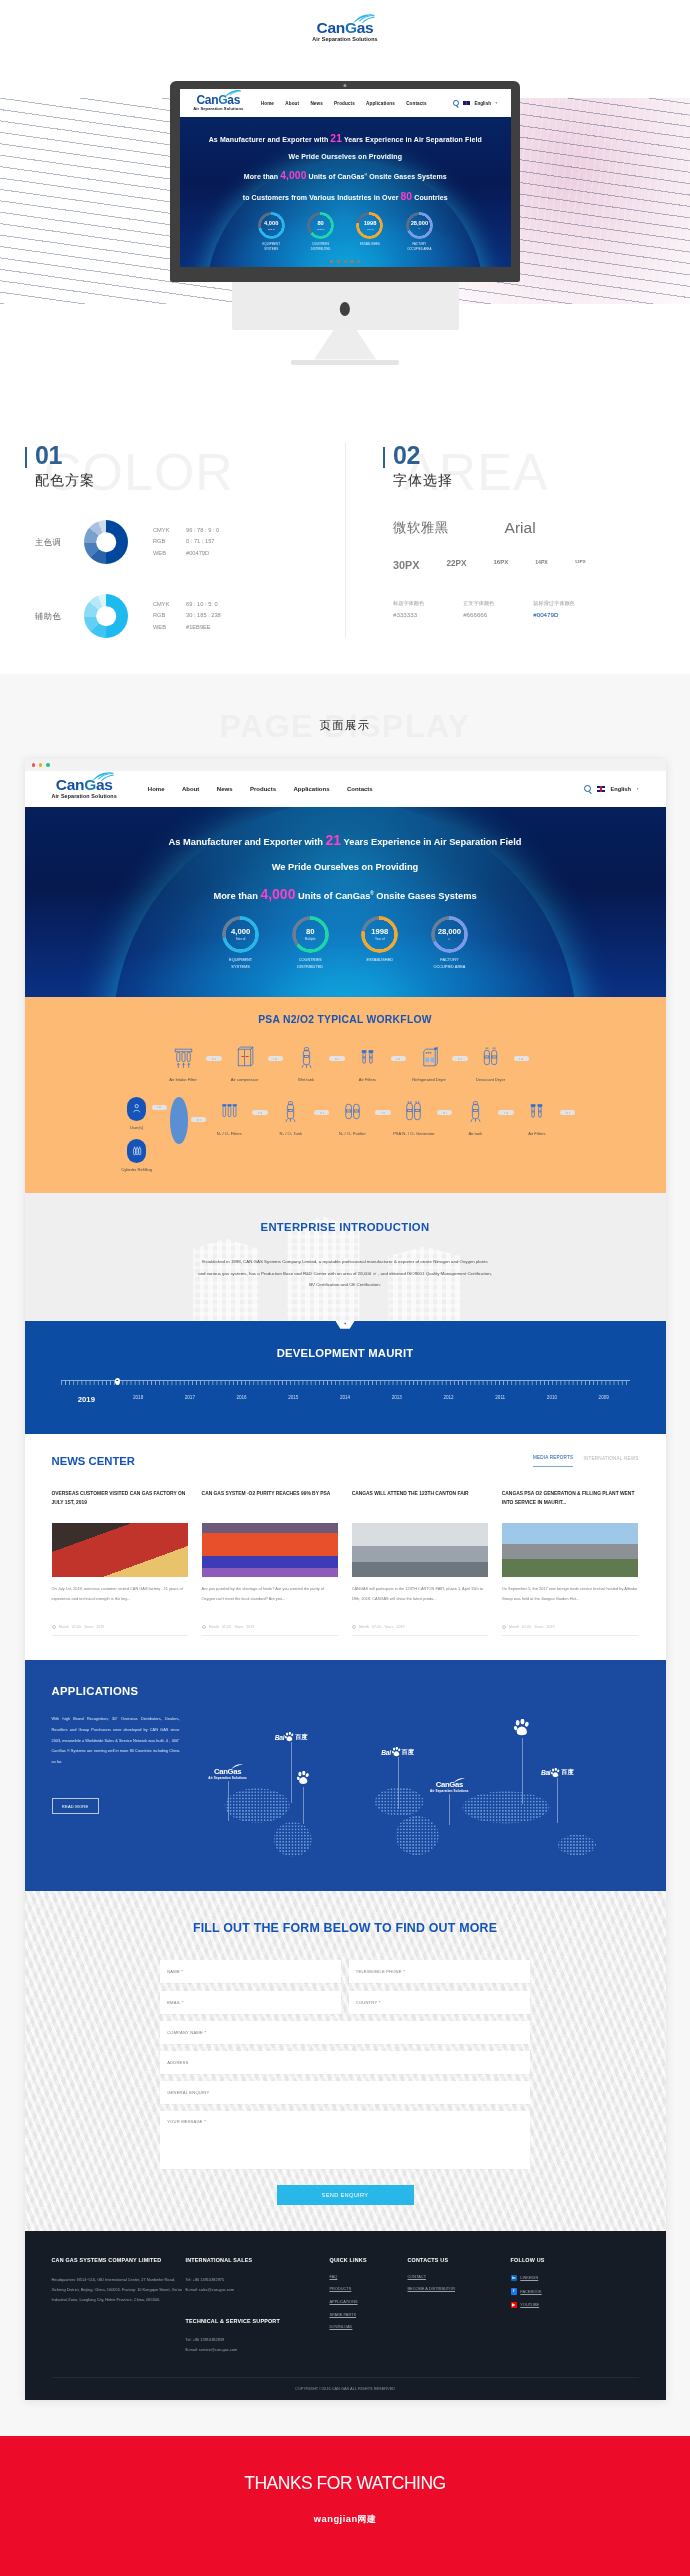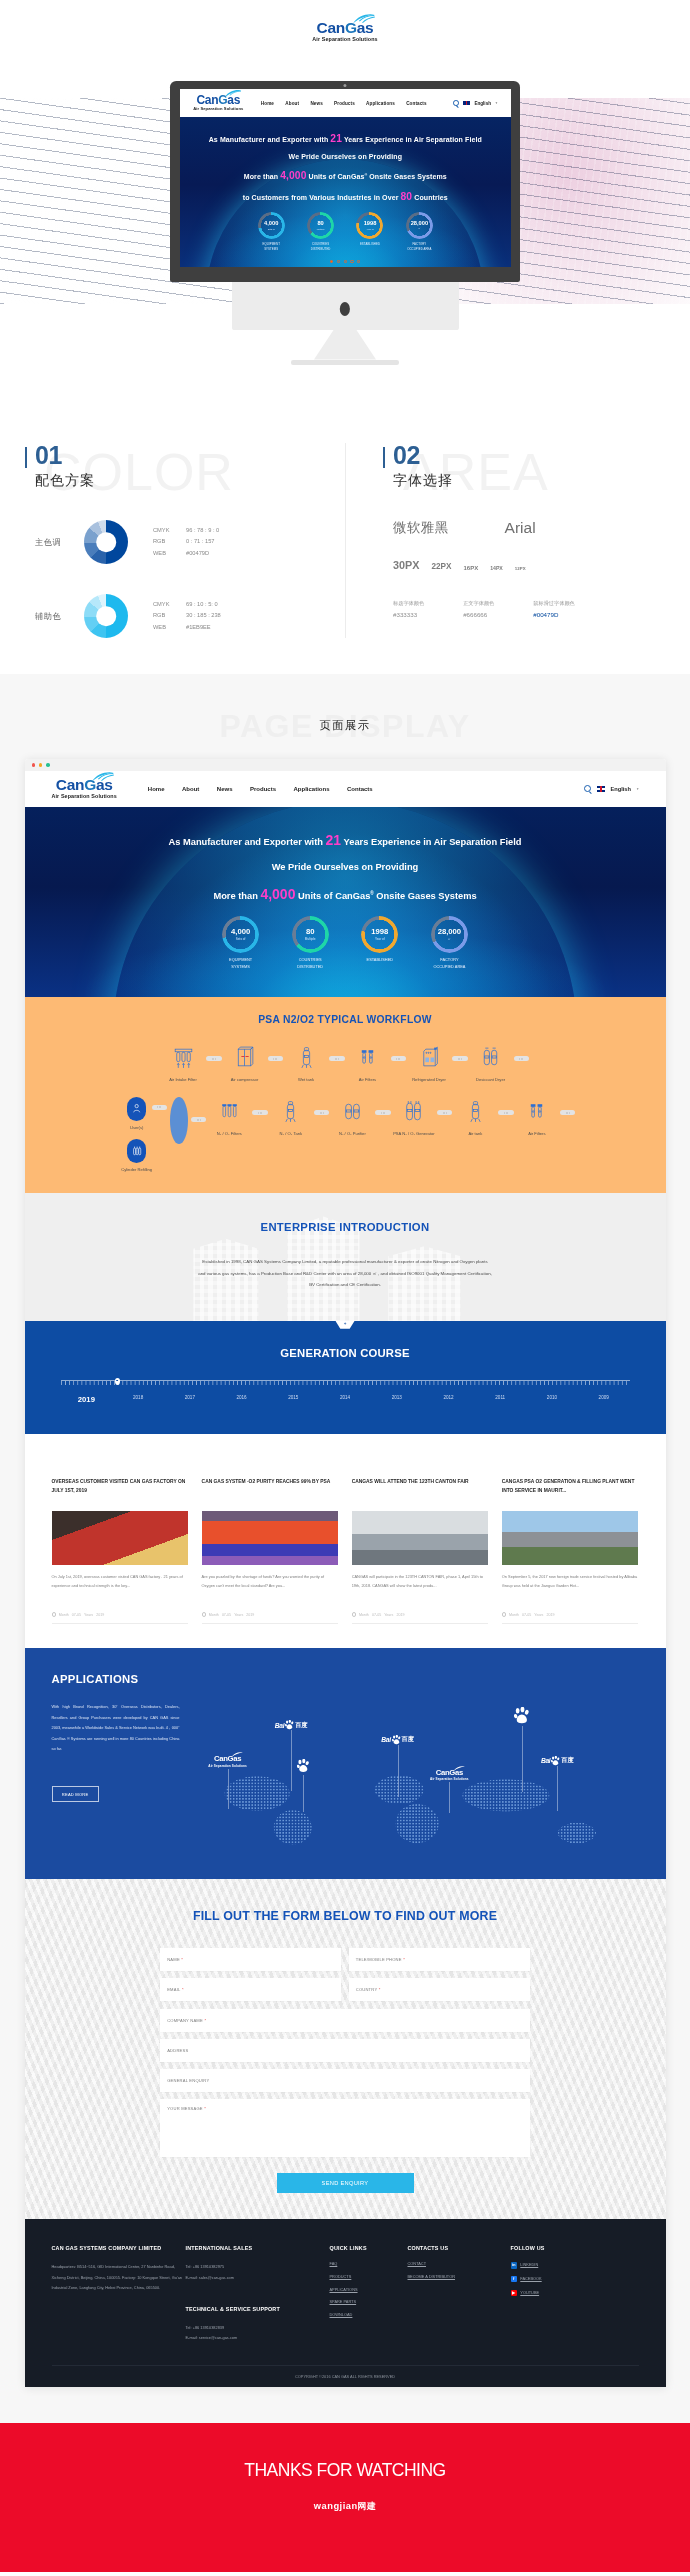--- a/index.html
+++ b/index.html
@@ -110,21 +110,21 @@
   .color-row { display: flex; align-items: center; margin-top: 30px; }
   .color-label { width: 49px; font-size: 8.2px; color: #666; letter-spacing: 0.5px; }
   .donut { width: 44px; height: 44px; border-radius: 50%; position: relative; }
   .donut::after { content: ""; position: absolute; left: 50%; top: 50%; transform: translate(-50%,-50%); width: 19.6px; height: 19.6px; background: #fff; border-radius: 50%; }
   .color-meta { margin-left: 25px; font-size: 5.7px; color: #8a8a8a; line-height: 2.05; }
   .color-meta b { display: inline-block; width: 33px; font-weight: normal; }
 
   .font-samples { margin-top: 29px; display: flex; align-items: flex-end; }
   .fs-cn { font-size: 13.4px; color: #6f6f6f; letter-spacing: 0.5px; }
   .fs-en { font-size: 15.5px; color: #6f6f6f; margin-left: 56px; }
-  .px-row { margin-top: 21.6px; display: flex; align-items: flex-end; gap: 12px; }
+  .px-row { margin-top: 21.6px; display: flex; align-items: flex-start; gap: 27px; }
   .px-row span { color: #7d7d7d; font-weight: bold; }
   .px-0 { font-size: 10.8px; } .px-1 { font-size: 8.2px; } .px-2 { font-size: 6px; }
   .px-3 { font-size: 5.2px; } .px-4 { font-size: 4.4px; }
   .fc-row { margin-top: 29px; display: flex; gap: 39px; }
   .fc-lab { font-size: 5.2px; color: #9a9a9a; margin-bottom: 4.6px; }
   .fc-val { font-size: 6.2px; color: #8e8e8e; }
   .fc-val.accent { color: #00479D; }
 
   
   .display-wrap { background: #f7f7f7; padding: 30px 0 36px; position: relative; }
@@ -836,40 +836,47 @@
 
     <div class="intro">
       <div class="intro-title">ENTERPRISE  INTRODUCTION</div>
       <div class="intro-p">Established in 1998, CAN GAS Systems Company Limited, a reputable professional manufacturer &amp; exporter of onsite Nitrogen and Oxygen plants</div>
       <div class="intro-p" style="margin-top:0">and various gas systems, has a Production Base and R&amp;D Center with an area of 28,000  ㎡ , and obtained ISO9001 Quality Management Certification,</div>
       <div class="intro-p" style="margin-top:0">BV Certification and CE Certification.</div>
     </div>
 
     <div class="dev">
       <div class="dev-tab">+</div>
-      <div class="dev-title">GENERATION COURSE</div>
+      <div class="dev-title">DEVELOPMENT MAURIT</div>
       <div class="ruler">
         <div class="ruler-pin"></div>
       </div>
       <div class="years">
         <span class="cur">2019</span>
         <span>2018</span>
         <span>2017</span>
         <span>2016</span>
         <span>2015</span>
         <span>2014</span>
         <span>2013</span>
         <span>2012</span>
         <span>2011</span>
         <span>2010</span>
         <span>2009</span>
       </div>
     </div>
 
     <div class="news">
+      <div class="news-top">
+        <div class="news-title">NEWS CENTER</div>
+        <div class="news-tabs">
+          <a href="#" class="on">MEDIA REPORTS</a>
+          <a href="#">INTERNATIONAL NEWS</a>
+        </div>
+      </div>
       <div class="news-grid">
         <div class="ncard">
           <h4>OVERSEAS CUSTOMER VISITED CAN GAS FACTORY ON JULY 1ST, 2019</h4>
           <div class="nthumb t1"></div>
           <p>On July 1st, 2019, overseas customer visited CAN GAS factory . 21 years of experience and technical strength is the key...</p>
           <div class="nmeta">
             <span class="clock"></span>
             <span>Month</span>
             <span>07-05</span>
             <span>Years</span>

